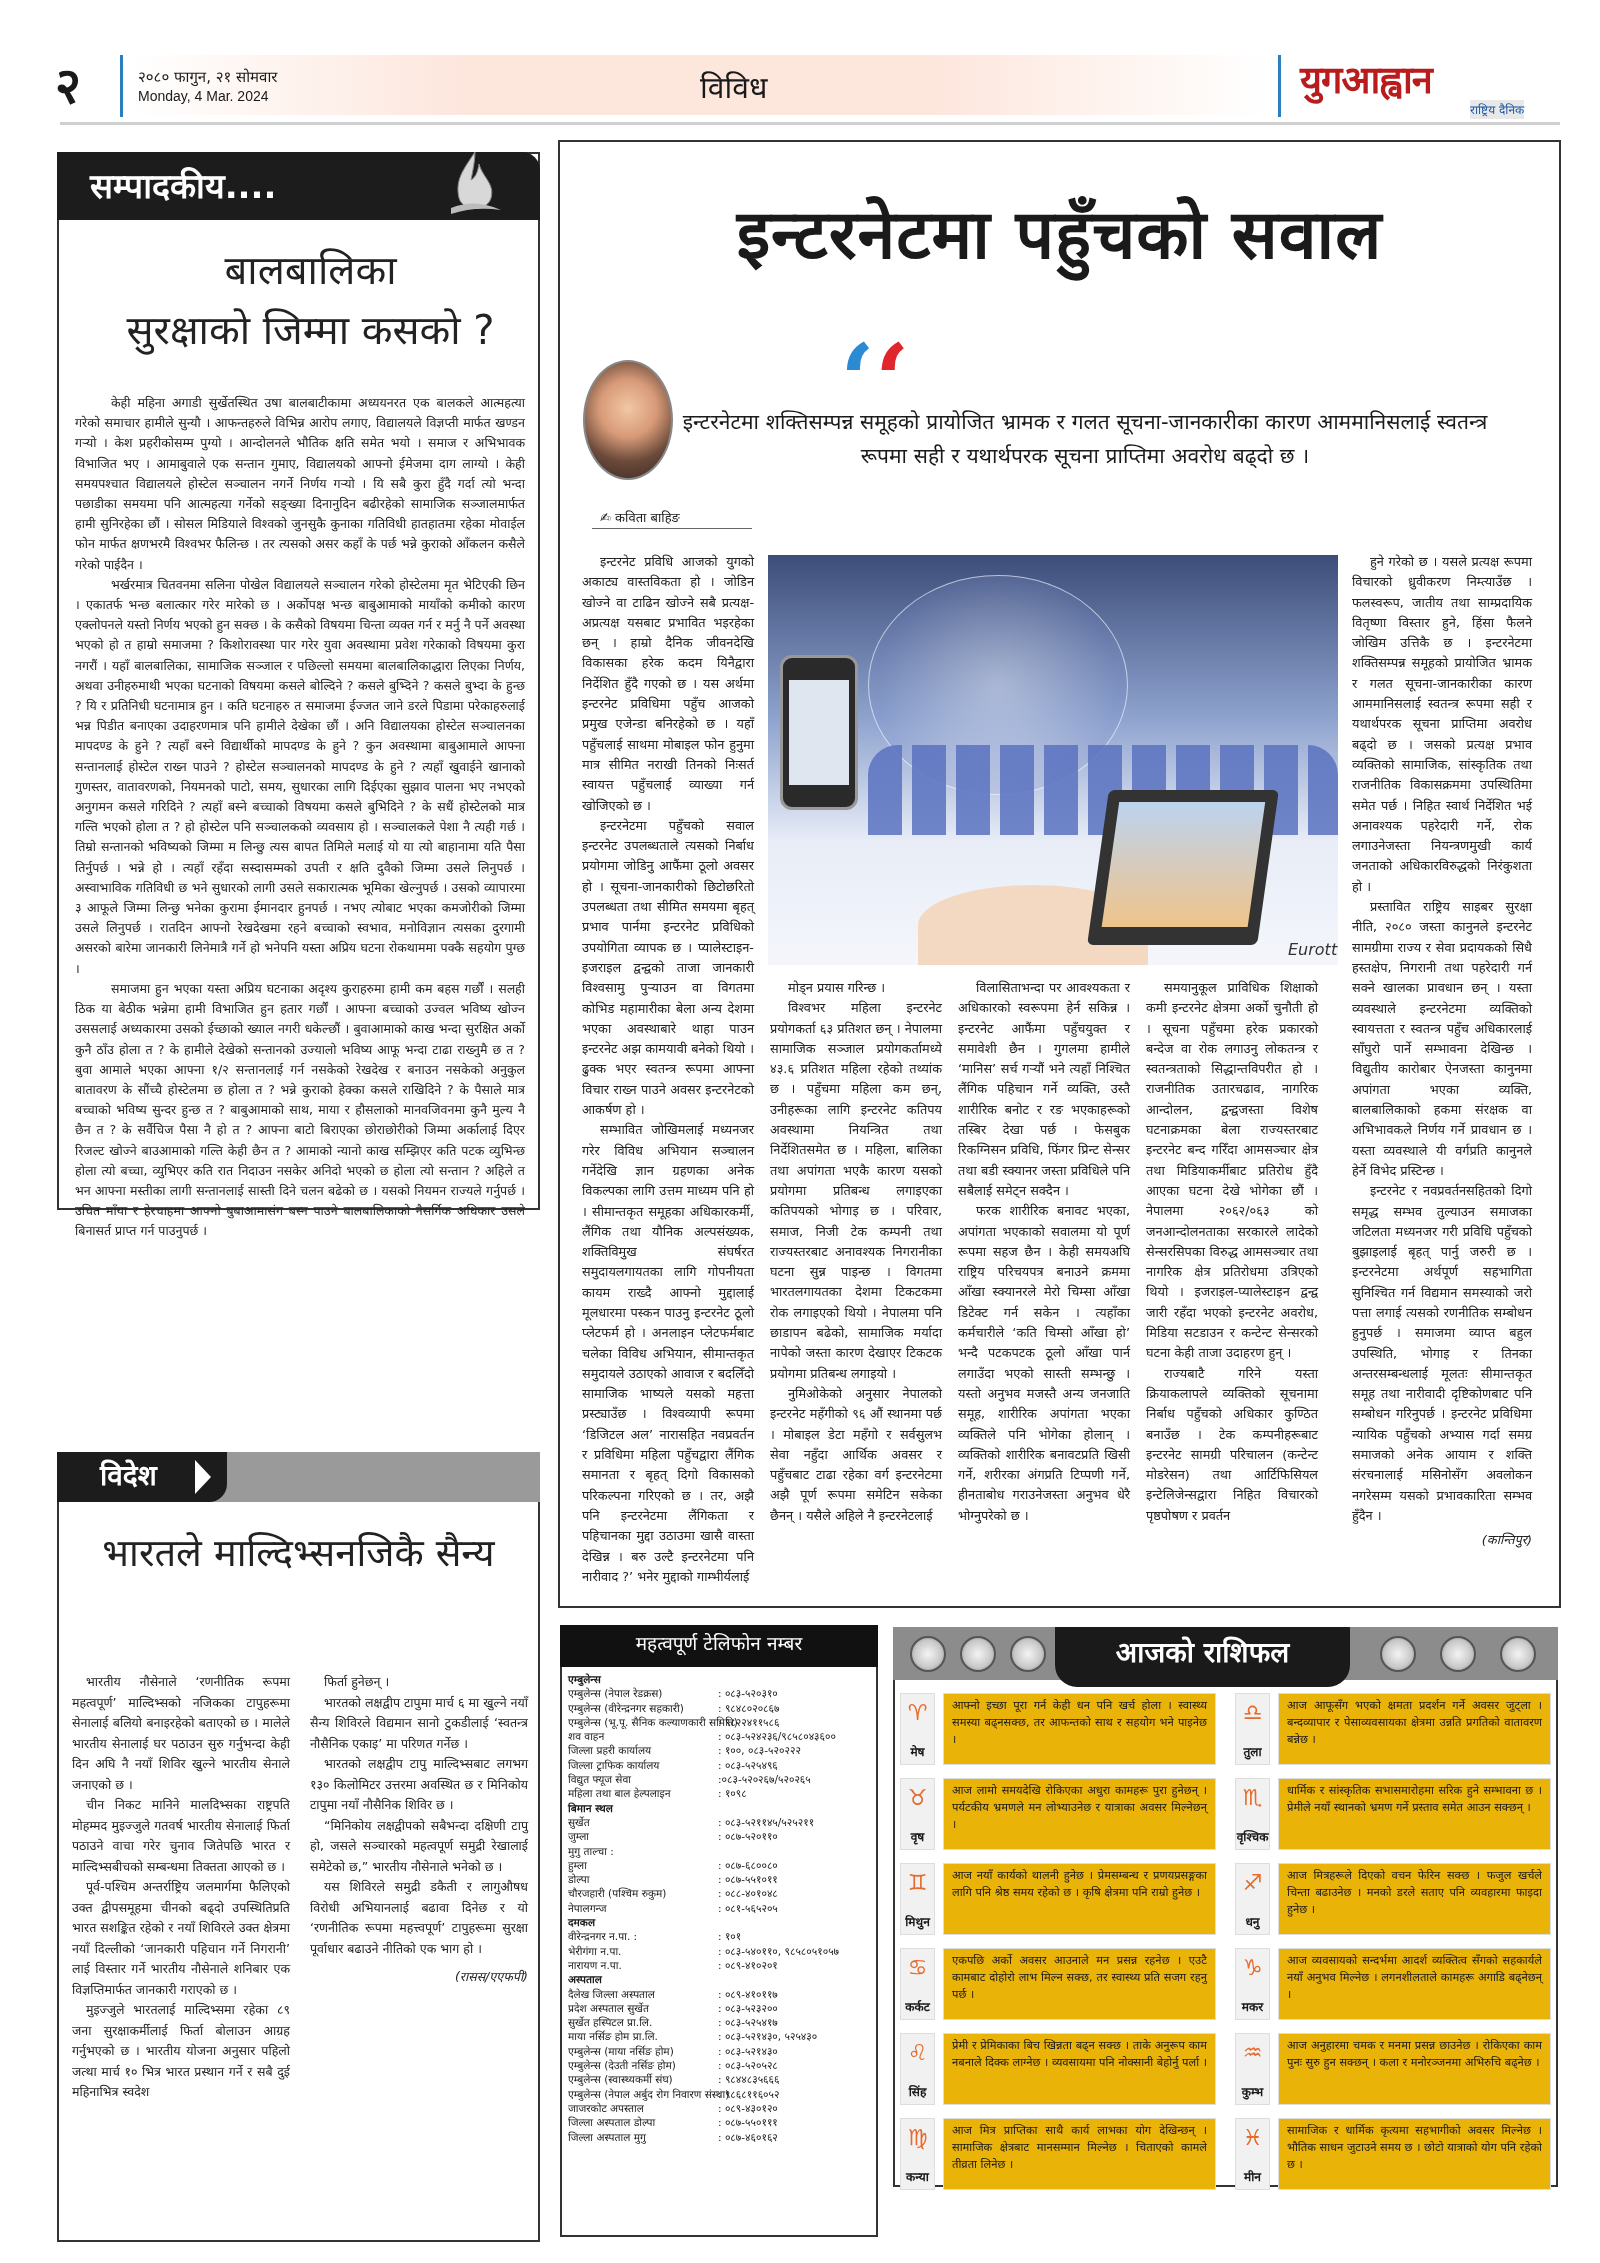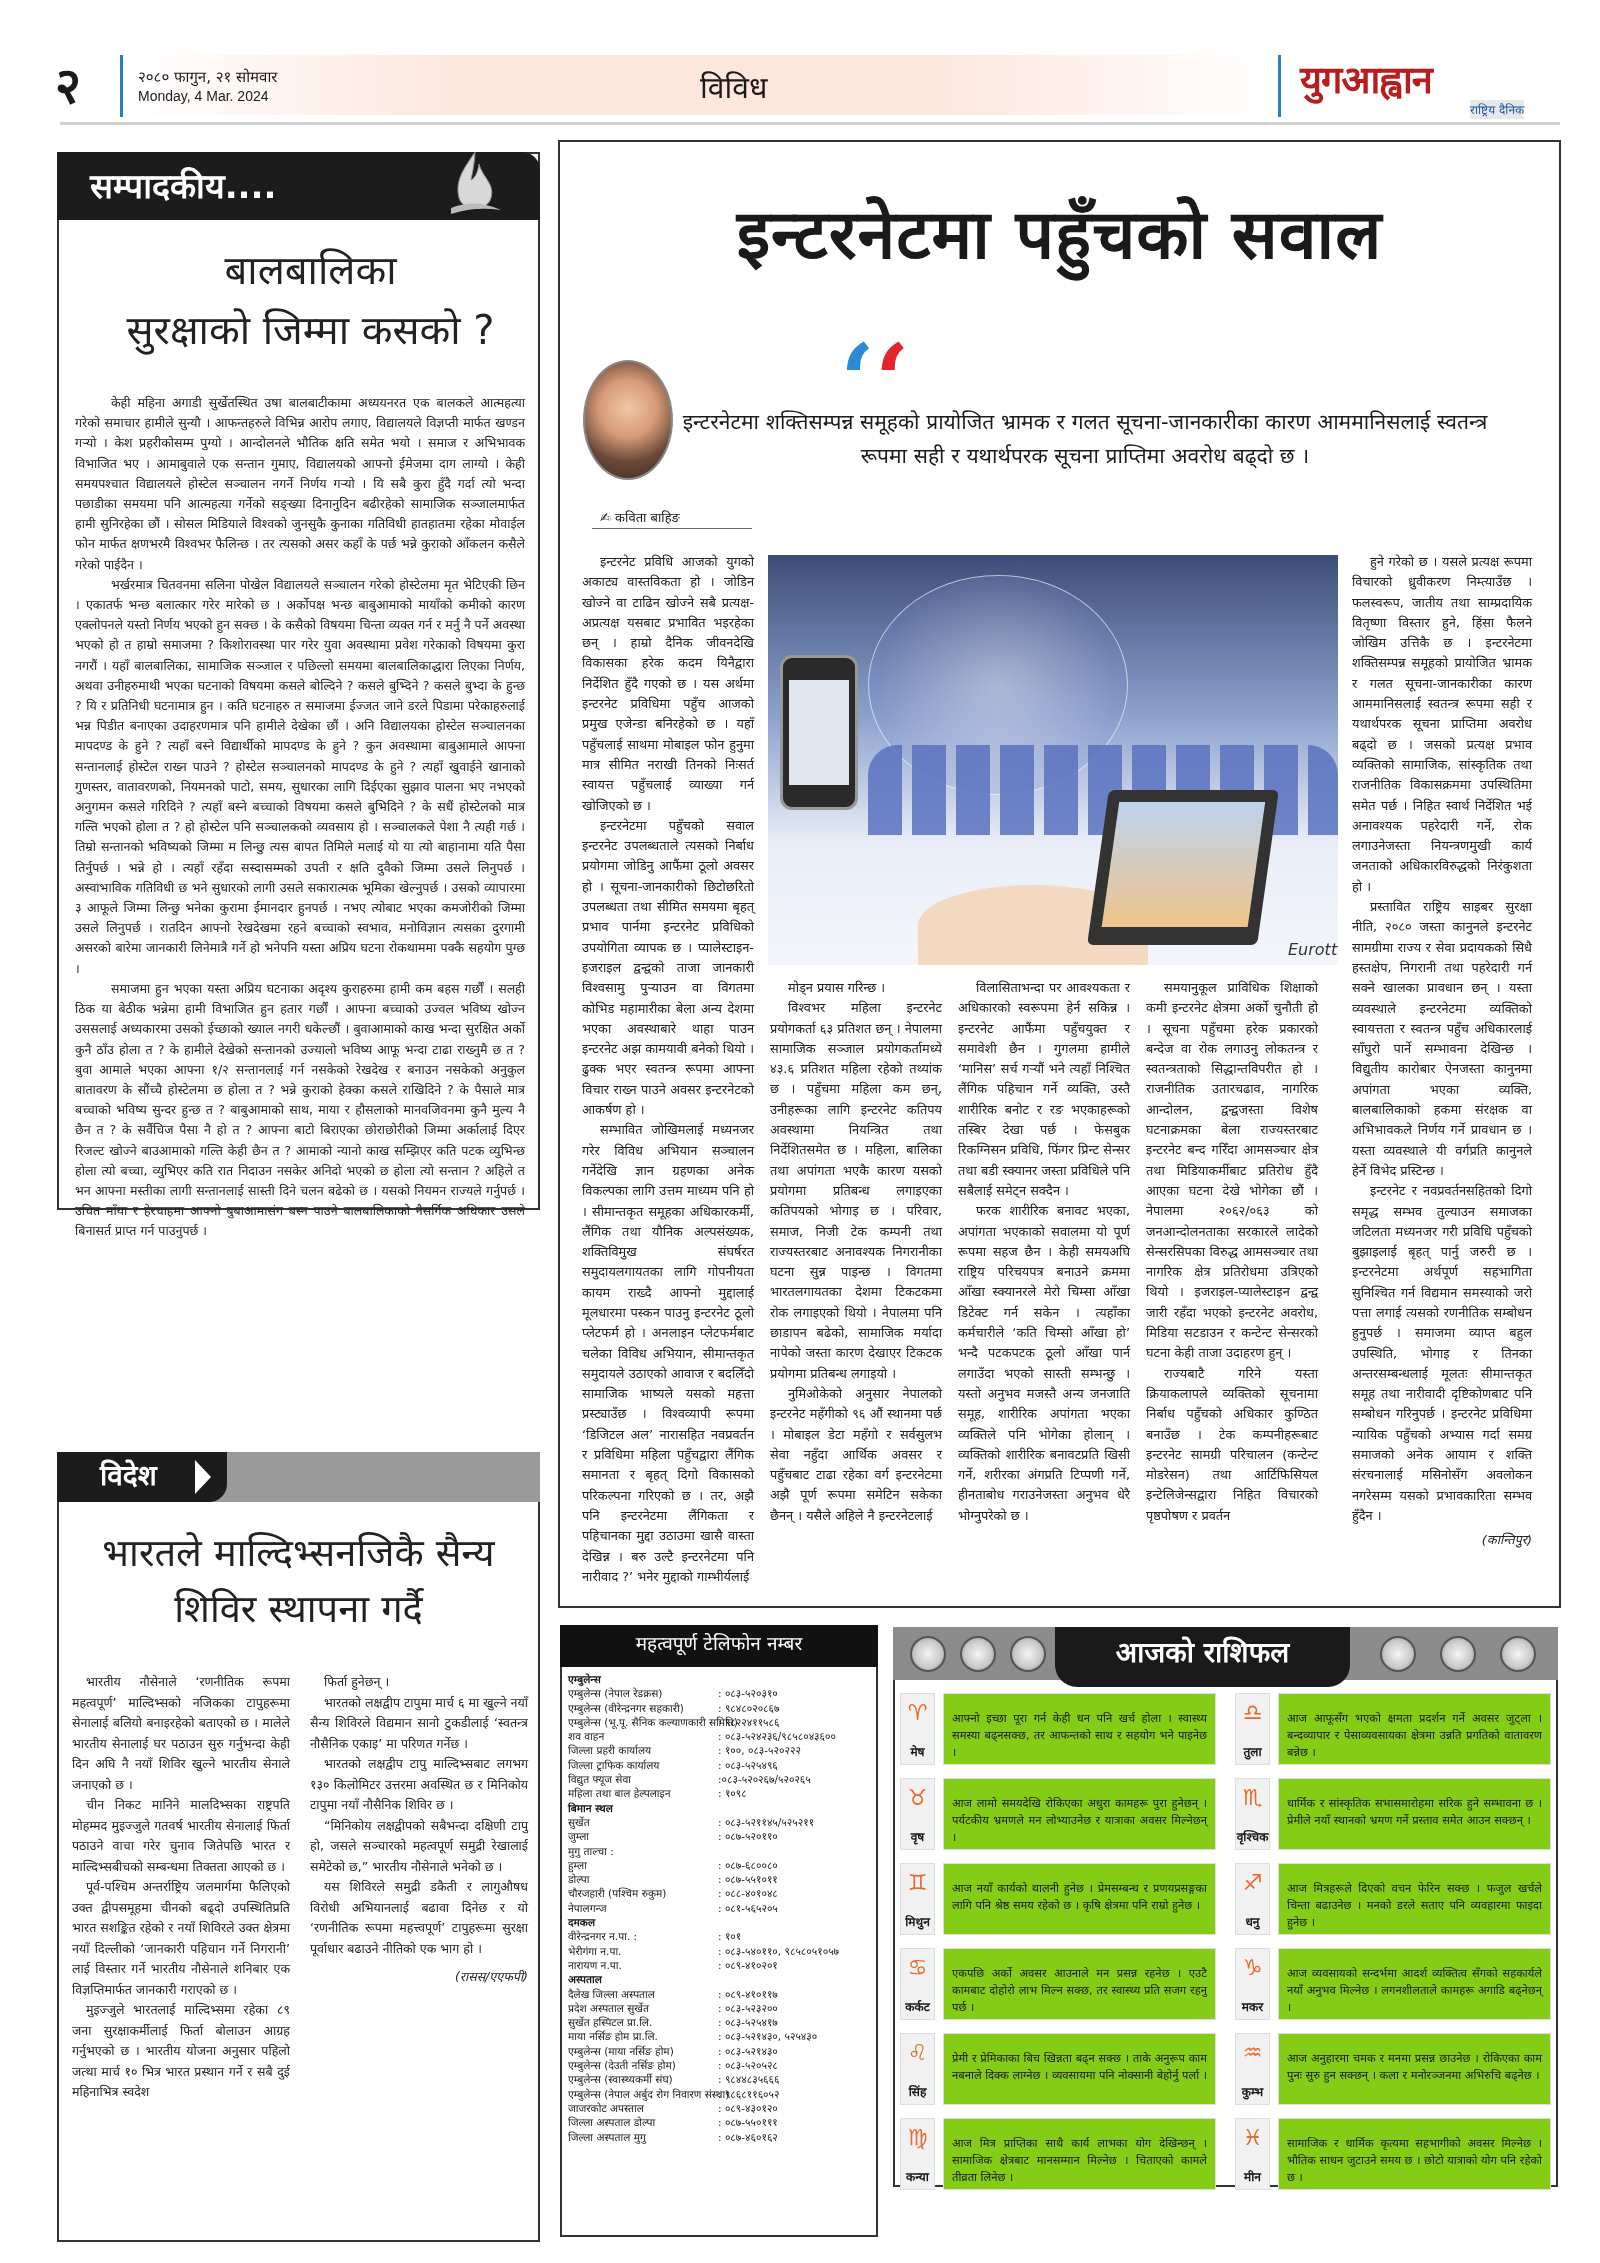--- a/index.html
+++ b/index.html
@@ -79,21 +79,21 @@
   
   .hs-box { left: 893px; top: 1627px; width: 665px; height: 560px; border: 2px solid #333; }
   .hs-header-bg { left: 893px; top: 1627px; width: 665px; height: 53px; background: #8c8c8c; }
   .hs-header { left: 1055px; top: 1627px; width: 295px; height: 60px; background: #1a1a1a; border-radius: 0 0 22px 22px; }
   .hs-header-label { left: 1055px; top: 1632px; width: 295px; text-align: center; color: #fff; font-size: 28px; font-weight: bold; }
   .hs-medal { width: 36px; height: 36px; border-radius: 50%; background: radial-gradient(circle, #f4f4f4 0%, #c8c8c8 60%, #777 100%); border: 2px solid #555; top: 1636px; }
   .hs-entry { display: flex; gap: 8px; width: 316px; height: 72px; }
   .hs-sign { width: 35px; height: 72px; background: #f1f1f1; border: 1px solid #ddd; display: flex; flex-direction: column; align-items: center; justify-content: space-between; padding: 6px 0 4px; }
   .hs-icon { font-size: 22px; line-height: 26px; color: #e86a2b; }
   .hs-sign-name { font-size: 12px; font-weight: bold; }
-  .hs-text { flex: 1; background: #84cc16; border: 1px solid #ddd; padding: 16px 8px; font-size: 11.3px; line-height: 17px; text-align: justify; }
+  .hs-text { flex: 1; background: #eab308; border: 1px solid #ddd; padding: 3px 8px; font-size: 11.3px; line-height: 17px; text-align: justify; }
 </style>
 </head>
 <body>
 
 <div class="abs mast-grad"></div>
 <div class="abs page-no">२</div>
 <div class="abs mast-vline1"></div>
 <div class="abs date-np">२०८० फागुन, २१ सोमवार</div>
 <div class="abs date-en">Monday, 4 Mar. 2024</div>
 <div class="abs section-title">विविध</div>
@@ -119,21 +119,20 @@
   <p>समाजमा हुन भएका यस्ता अप्रिय घटनाका अदृश्य कुराहरुमा हामी कम बहस गर्छौं । सलही ठिक या बेठीक भन्नेमा हामी विभाजित हुन हतार गर्छौं । आफ्ना बच्चाको उज्वल भविष्य खोज्न उससलाई अध्यकारमा उसको ईच्छाको ख्याल नगरी धकेल्छौं । बुवाआमाको काख भन्दा सुरक्षित अर्को कुनै ठाँउ होला त ? के हामीले देखेको सन्तानको उज्यालो भविष्य आफू भन्दा टाढा राख्नुमै छ त ? बुवा आमाले भएका आफ्ना १/२ सन्तानलाई गर्न नसकेको रेखदेख र बनाउन नसकेको अनुकुल बातावरण के सौंच्चै होस्टेलमा छ होला त ? भन्ने कुराको हेक्का कसले राखिदिने ? के पैसाले मात्र बच्चाको भविष्य सुन्दर हुन्छ त ? बाबुआमाको साथ, माया र हौसलाको मानवजिवनमा कुनै मुल्य नै छैन त ? के सर्वैचिज पैसा नै हो त ? आफ्ना बाटो बिराएका छोराछोरीको जिम्मा अर्कालाई दिएर रिजल्ट खोज्ने बाउआमाको गल्ति केही छैन त ? आमाको न्यानो काख सम्झिएर कति पटक व्युभिन्छ होला त्यो बच्चा, व्युभिएर कति रात निदाउन नसकेर अनिदो भएको छ होला त्यो सन्तान ? अहिले त भन आफ्ना मस्तीका लागी सन्तानलाई सास्ती दिने चलन बढेको छ । यसको नियमन राज्यले गर्नुपर्छ । उचित माँया र हेरचाहमा आफ्नो बुबाआमासंग बस्न पाउने बालबालिकाको नैसर्गिक अधिकार उसले बिनासर्त प्राप्त गर्न पाउनुपर्छ ।</p>
 </div>
 
 <div class="abs fn-box"></div>
 <div class="abs fn-header-bg"></div>
 <div class="abs fn-header"></div>
 <div class="abs fn-header-label">विदेश</div>
 <div class="abs fn-arrow"></div>
 <div class="abs fn-title">
   <div>भारतले माल्दिभ्सनजिकै सैन्य</div>
-  <div>शिविर स्थापना गर्दै</div>
 </div>
 <div class="abs fn-col fn-col1">
   <p>भारतीय नौसेनाले ‘रणनीतिक रूपमा महत्वपूर्ण’ माल्दिभ्सको नजिकका टापुहरूमा सेनालाई बलियो बनाइरहेको बताएको छ । मालेले भारतीय सेनालाई घर पठाउन सुरु गर्नुभन्दा केही दिन अघि नै नयाँ शिविर खुल्ने भारतीय सेनाले जनाएको छ ।</p>
   <p>चीन निकट मानिने मालदिभ्सका राष्ट्रपति मोहम्मद मुइज्जुले गतवर्ष भारतीय सेनालाई फिर्ता पठाउने वाचा गरेर चुनाव जितेपछि भारत र माल्दिभ्सबीचको सम्बन्धमा तिक्तता आएको छ ।</p>
   <p>पूर्व-पश्चिम अन्तर्राष्ट्रिय जलमार्गमा फैलिएको उक्त द्वीपसमूहमा चीनको बढ्दो उपस्थितिप्रति भारत सशङ्कित रहेको र नयाँ शिविरले उक्त क्षेत्रमा नयाँ दिल्लीको ‘जानकारी पहिचान गर्ने निगरानी’ लाई विस्तार गर्ने भारतीय नौसेनाले शनिबार एक विज्ञप्तिमार्फत जानकारी गराएको छ ।</p>
   <p>मुइज्जुले भारतलाई माल्दिभ्समा रहेका ८९ जना सुरक्षाकर्मीलाई फिर्ता बोलाउन आग्रह गर्नुभएको छ । भारतीय योजना अनुसार पहिलो जत्था मार्च १० भित्र भारत प्रस्थान गर्ने र सबै दुई महिनाभित्र स्वदेश</p>
 </div>
 <div class="abs fn-col fn-col2">
   <p>फिर्ता हुनेछन् ।</p>
   <p>भारतको लक्षद्वीप टापुमा मार्च ६ मा खुल्ने नयाँ सैन्य शिविरले विद्यमान सानो टुकडीलाई ‘स्वतन्त्र नौसैनिक एकाइ’ मा परिणत गर्नेछ ।</p>

